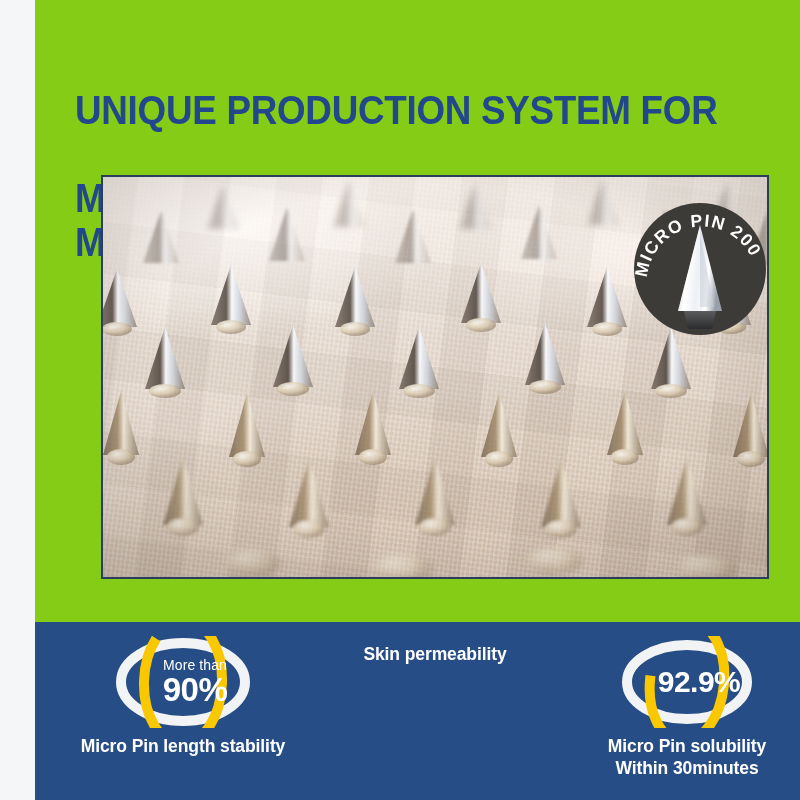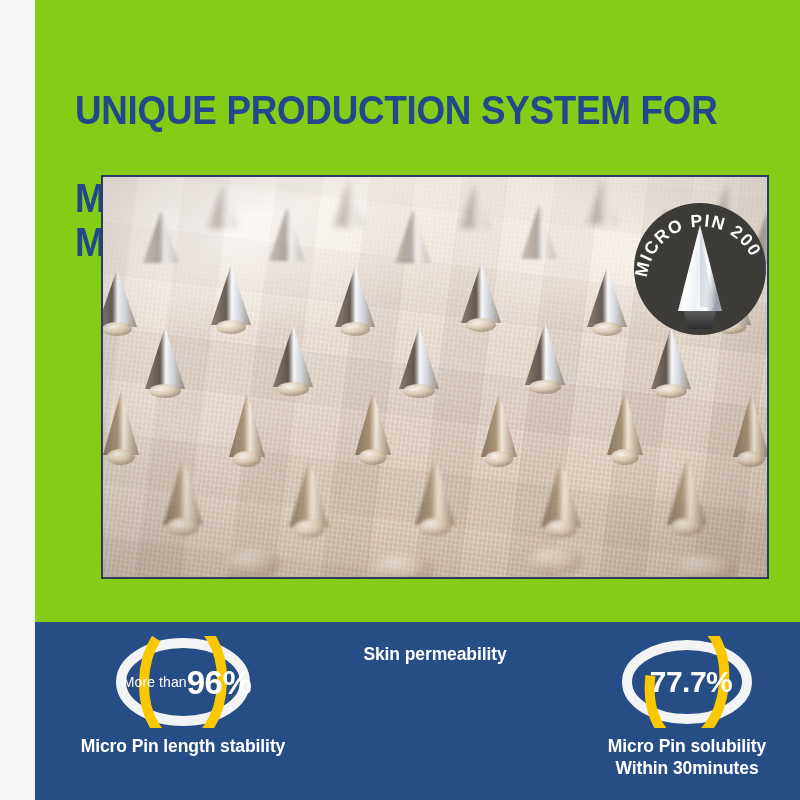--- a/index.html
+++ b/index.html
@@ -103,22 +103,22 @@
   }
   .stat{
     flex:1 1 0;
     display:flex;
     flex-direction:column;
     align-items:center;
   }
   .gauge{position:relative;width:148px;height:92px;}
   .gauge svg{display:block;position:absolute;left:0;top:0;}
   .gauge-text{
-    position:absolute;left:4px;top:0;width:148px;height:92px;
-    display:flex;flex-direction:row;align-items:center;justify-content:center;
+    position:absolute;left:12px;top:0;width:148px;height:92px;
+    display:flex;flex-direction:column;align-items:center;justify-content:center;
     color:#ffffff;line-height:1;
     pointer-events:none;
   }
   .gauge-pre{
     font-size:14px;font-weight:normal;margin-bottom:1px;letter-spacing:0.1px;
   }
   .gauge-val{
     font-size:33px;font-weight:bold;letter-spacing:-0.5px;
   }
   .gauge-val.small{font-size:30px;}
@@ -302,39 +302,39 @@
     <div class="stats-row">
 
       <div class="stat">
         <div class="gauge">
           <svg width="148" height="92" viewBox="0 0 148 92">
             <ellipse cx="74" cy="46" rx="62" ry="39" fill="none" stroke="#f2f3f5" stroke-width="10"></ellipse>
             <ellipse cx="74" cy="46" rx="62" ry="39" fill="none" stroke="#fac800" stroke-width="10" stroke-linecap="butt" transform="rotate(-88 74 46)" stroke-dasharray="285 32"></ellipse>
           </svg>
           <div class="gauge-text">
             <span class="gauge-pre">More than</span>
-            <span class="gauge-val">96%</span>
+            <span class="gauge-val">90%</span>
           </div>
         </div>
         <div class="stat-label">Micro Pin length stability</div>
       </div>
 
       <div class="stat">
         <div class="stat-label">Skin permeability</div>
       </div>
 
       <div class="stat">
         <div class="gauge">
           <svg width="148" height="92" viewBox="0 0 148 92">
             <ellipse cx="74" cy="46" rx="60" ry="37" fill="none" stroke="#f2f3f5" stroke-width="10"></ellipse>
             <ellipse cx="74" cy="46" rx="60" ry="37" fill="none" stroke="#fac800" stroke-width="10" stroke-linecap="butt" transform="rotate(-84 74 46)" stroke-dasharray="234 70"></ellipse>
           </svg>
           <div class="gauge-text">
 
-            <span class="gauge-val small">77.7%</span>
+            <span class="gauge-val small">92.9%</span>
           </div>
         </div>
         <div class="stat-label">Micro Pin solubility
 Within 30minutes</div>
       </div>
 
     </div>
   </div>
 
 </div>

